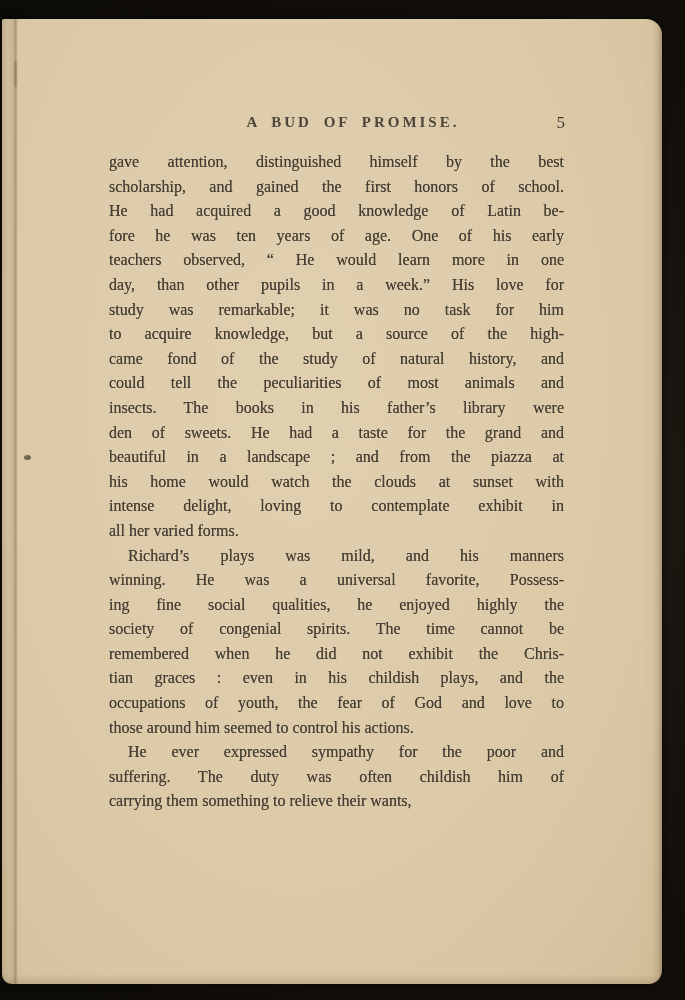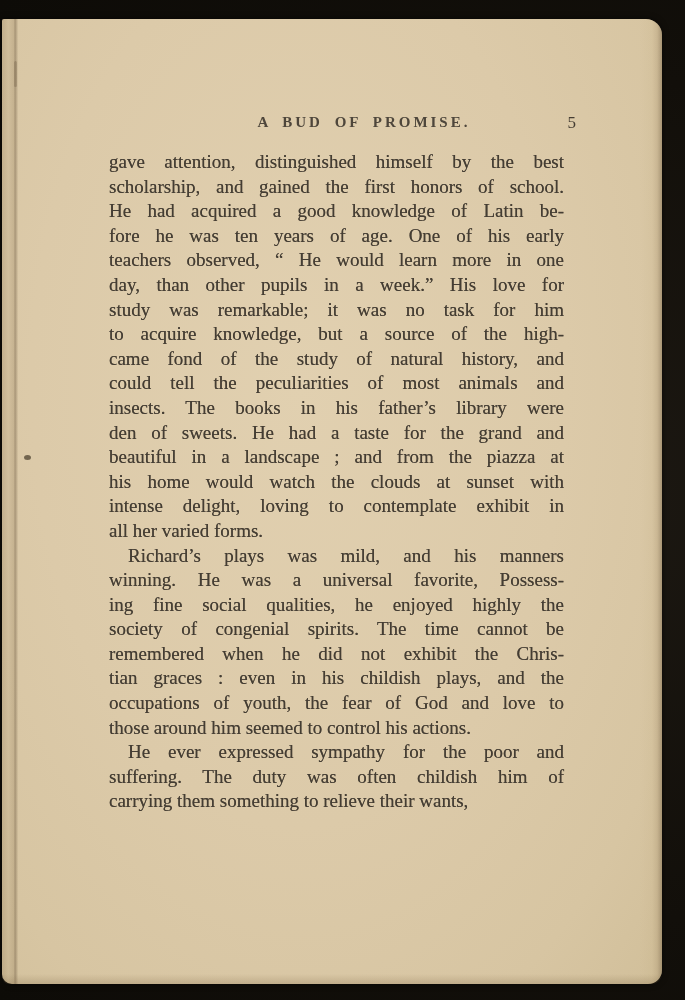--- a/index.html
+++ b/index.html
@@ -70,21 +70,21 @@
   }
   .speck2 {
     position: absolute;
     left: 12px; top: 42px;
     width: 3px; height: 26px;
     background: rgba(90,70,46,0.25);
     border-radius: 2px;
   }
   .header-row {
     position: absolute;
-    left: 118px; top: 95px;
+    left: 107px; top: 95px;
     width: 456px; height: 22px;
     color: #4a4238;
   }
   .running-title {
     position: absolute;
     left: 0; right: 0;
     text-align: center;
     transform: translateX(16px);
     font-size: 15px;
     letter-spacing: 3px;
@@ -95,21 +95,21 @@
   .page-number {
     position: absolute;
     right: 0; top: -1px;
     font-size: 17px;
     color: #453d33;
   }
   .text-block {
     position: absolute;
     left: 107px; top: 131px;
     width: 455px;
-    font-size: 19px;
+    font-size: 16px;
     line-height: 24.6px;
     color: #443d33;
     text-shadow: 0 0 0.5px rgba(64,56,46,0.7);
   }
   .line { white-space: normal; }
   .line.just { text-align: justify; text-align-last: justify; }
   .line.indent { text-indent: 19px; }
 </style>
 </head>
 <body>

